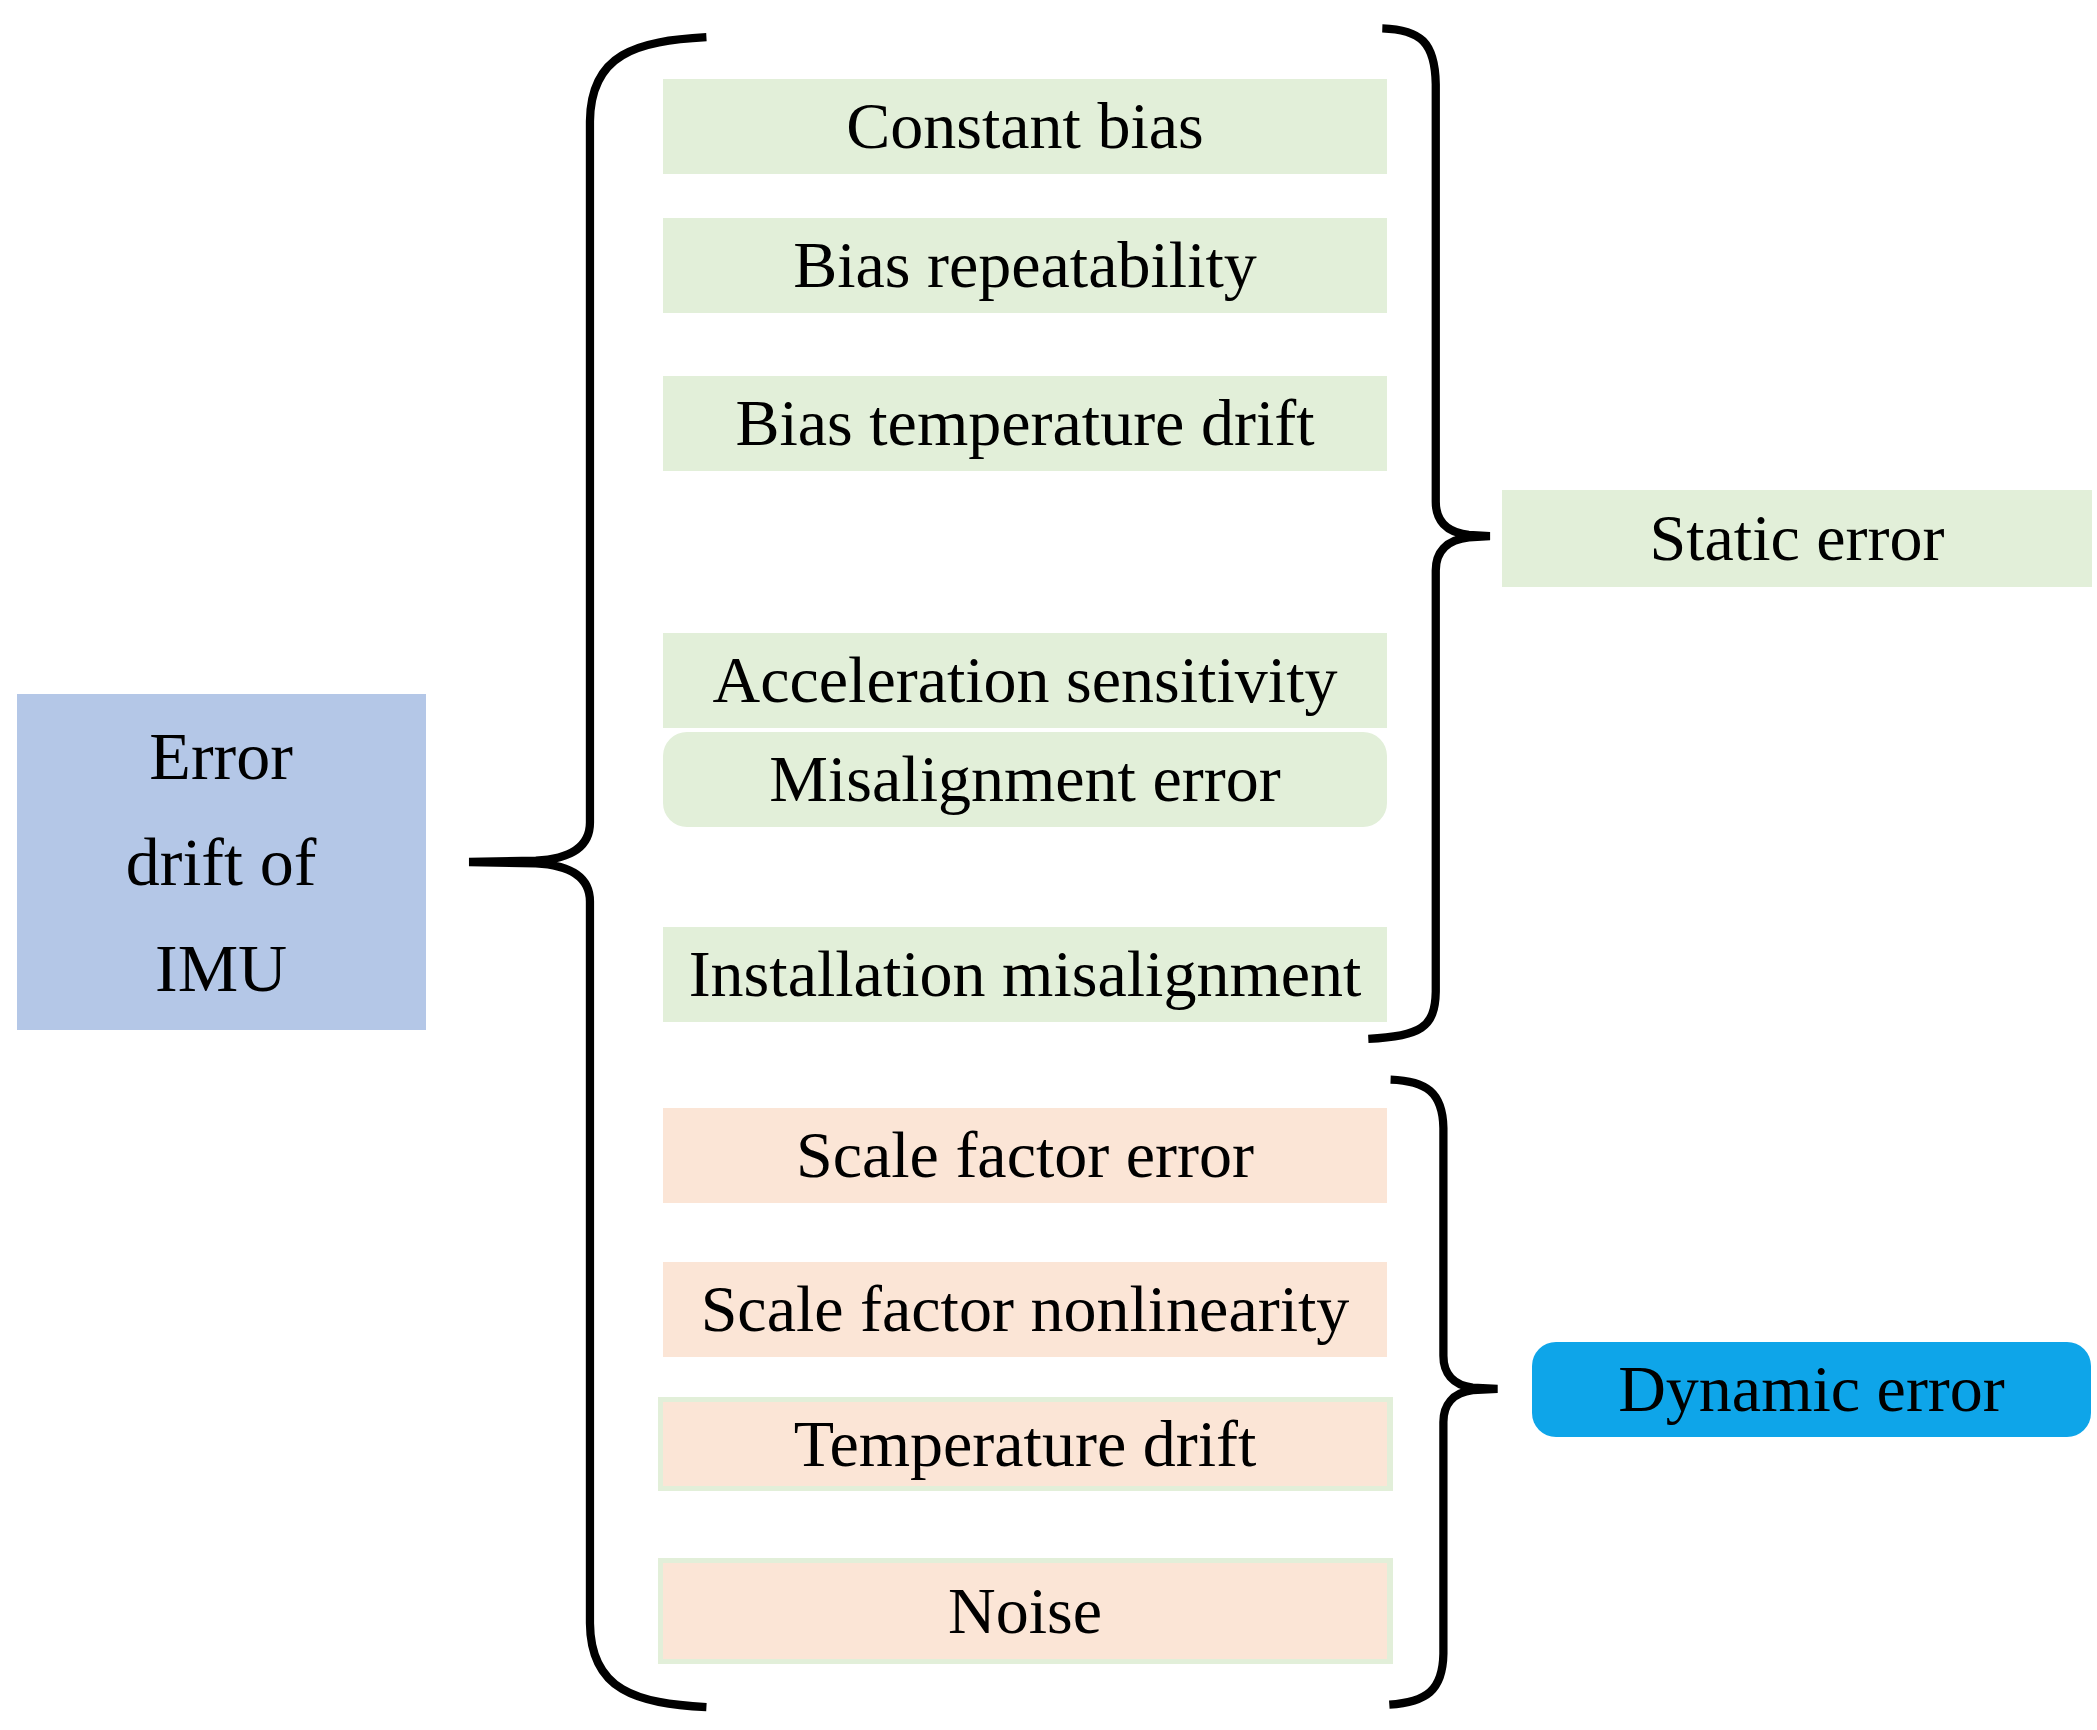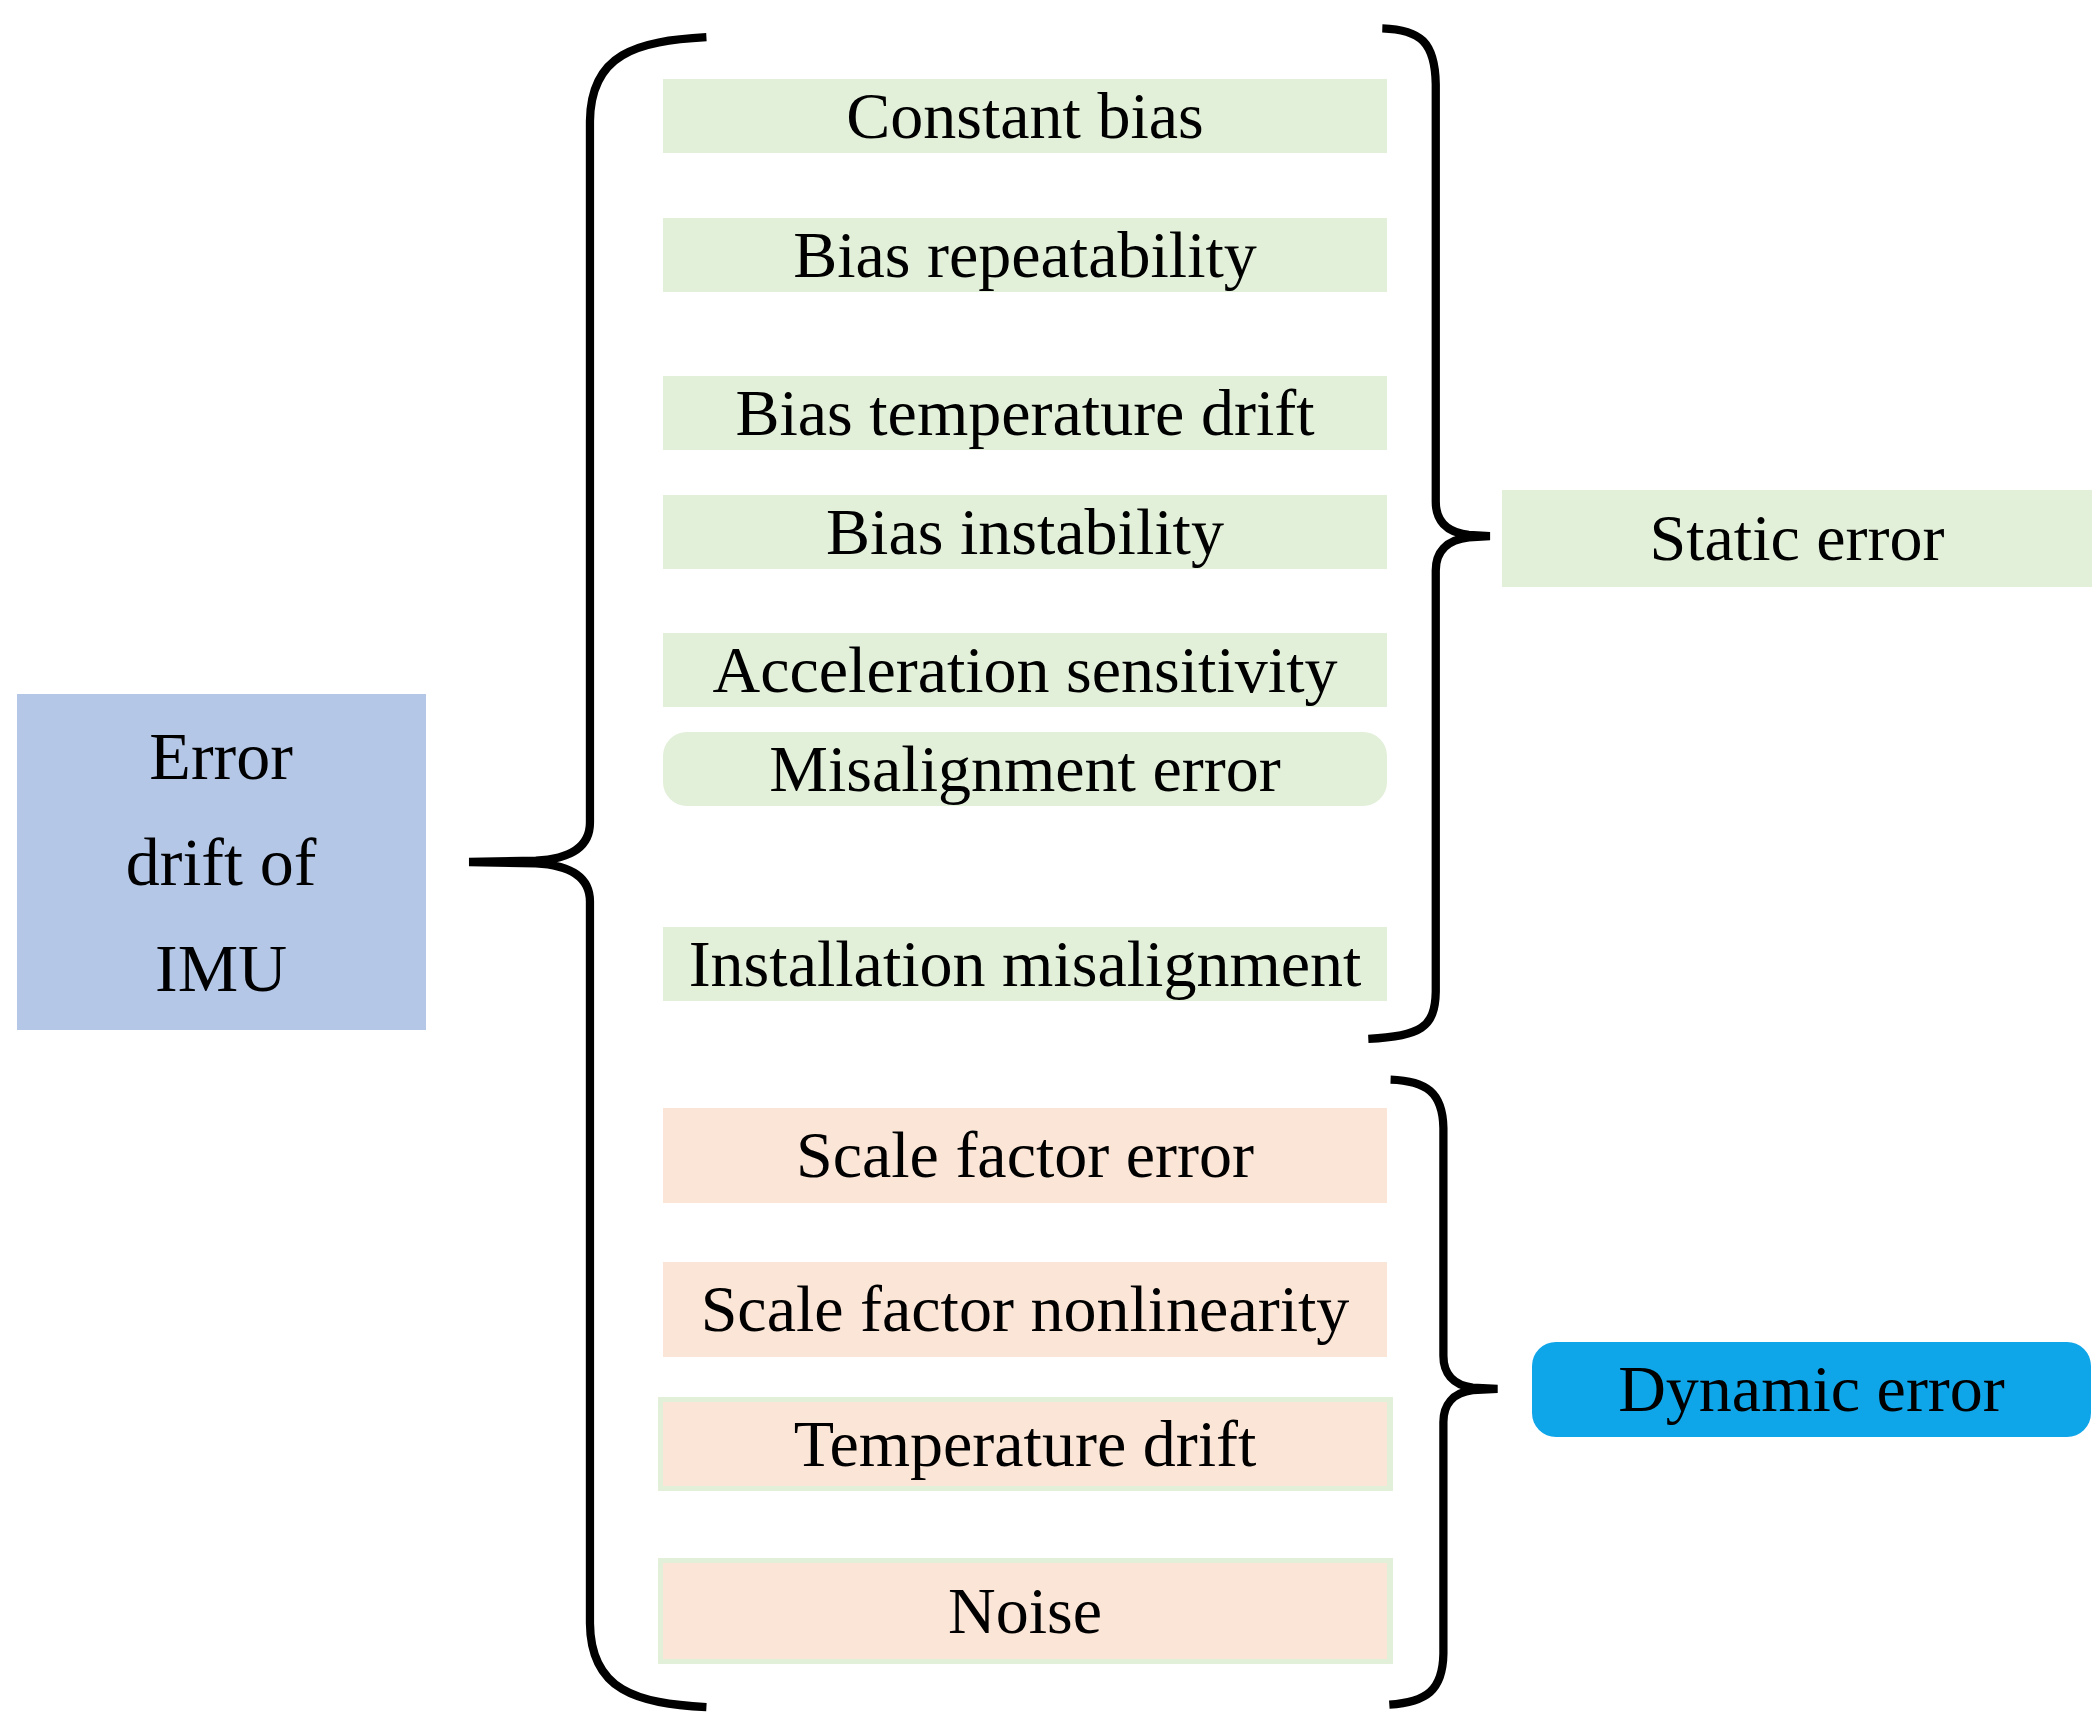--- a/index.html
+++ b/index.html
@@ -22,21 +22,21 @@
   
   .root-box{
     left:16.6px;top:694px;width:409px;height:336px;
     background:#b4c7e7;
     font-size:68px;
     flex-direction:column;
     line-height:1.56;
     white-space:normal;
   }
   
-  .gbox,.obox{left:663px;width:724px;height:74px;}
+  .gbox,.obox{left:663px;width:724px;height:95px;}
   .gbox{background:#e2efd9;}
   .obox{background:#fbe5d6;}
   .g0{top:79px;}  .g1{top:218px;}  .g2{top:356px;margin-top:20px;}  .g3{top:495px;}
   .g4{top:633px;}  .g5{top:732px;border-radius:24px;} .g6{top:911px;margin-top:16px;}
   .o0{top:1108px;height:95px;}
   .o1{top:1262px;height:95px;}
   .o2{top:1402px;height:84px;}
   .o3{top:1563px;height:96px;}
   
   .backing{position:absolute;background:#e2efd9;}
@@ -98,21 +98,20 @@
 
   <div class="box root-box">
     <span>Error</span>
     <span>drift of</span>
     <span>IMU</span>
   </div>
 
   <div class="box gbox g0">Constant bias</div>
   <div class="box gbox g1">Bias repeatability</div>
   <div class="box gbox g2">Bias temperature drift</div>
-  <div class="box gbox g3">Bias instability</div>
   <div class="box gbox g4">Acceleration sensitivity</div>
   <div class="box gbox g5">Misalignment error</div>
   <div class="box gbox g6">Installation misalignment</div>
 
   <div class="backing bk2"></div>
   <div class="backing bk3"></div>
 
   <div class="box obox o1">Scale factor nonlinearity</div>
   <div class="box obox o0">Scale factor error</div>
   <div class="box obox o2">Temperature drift</div>

